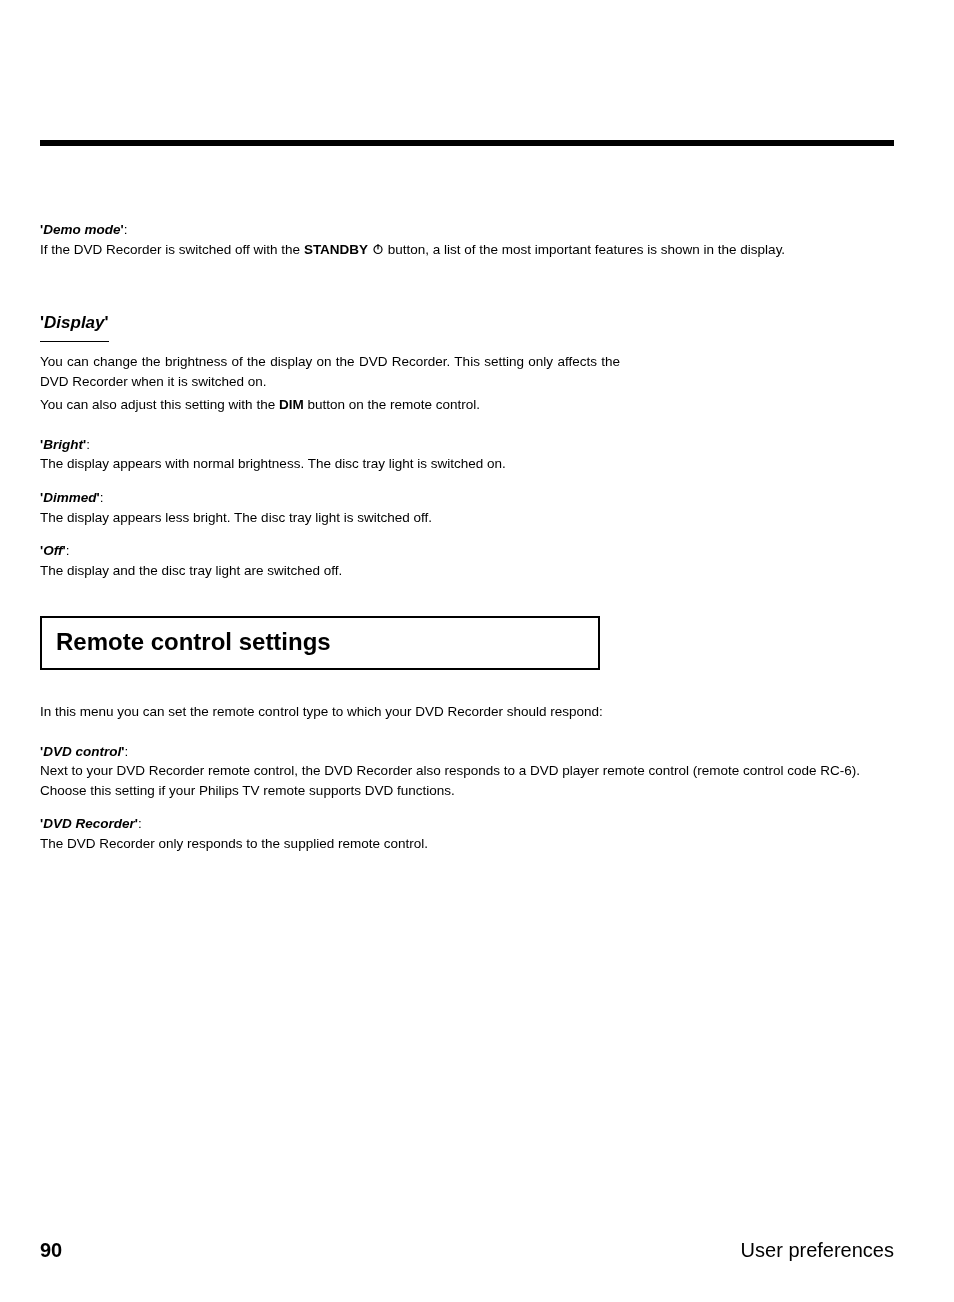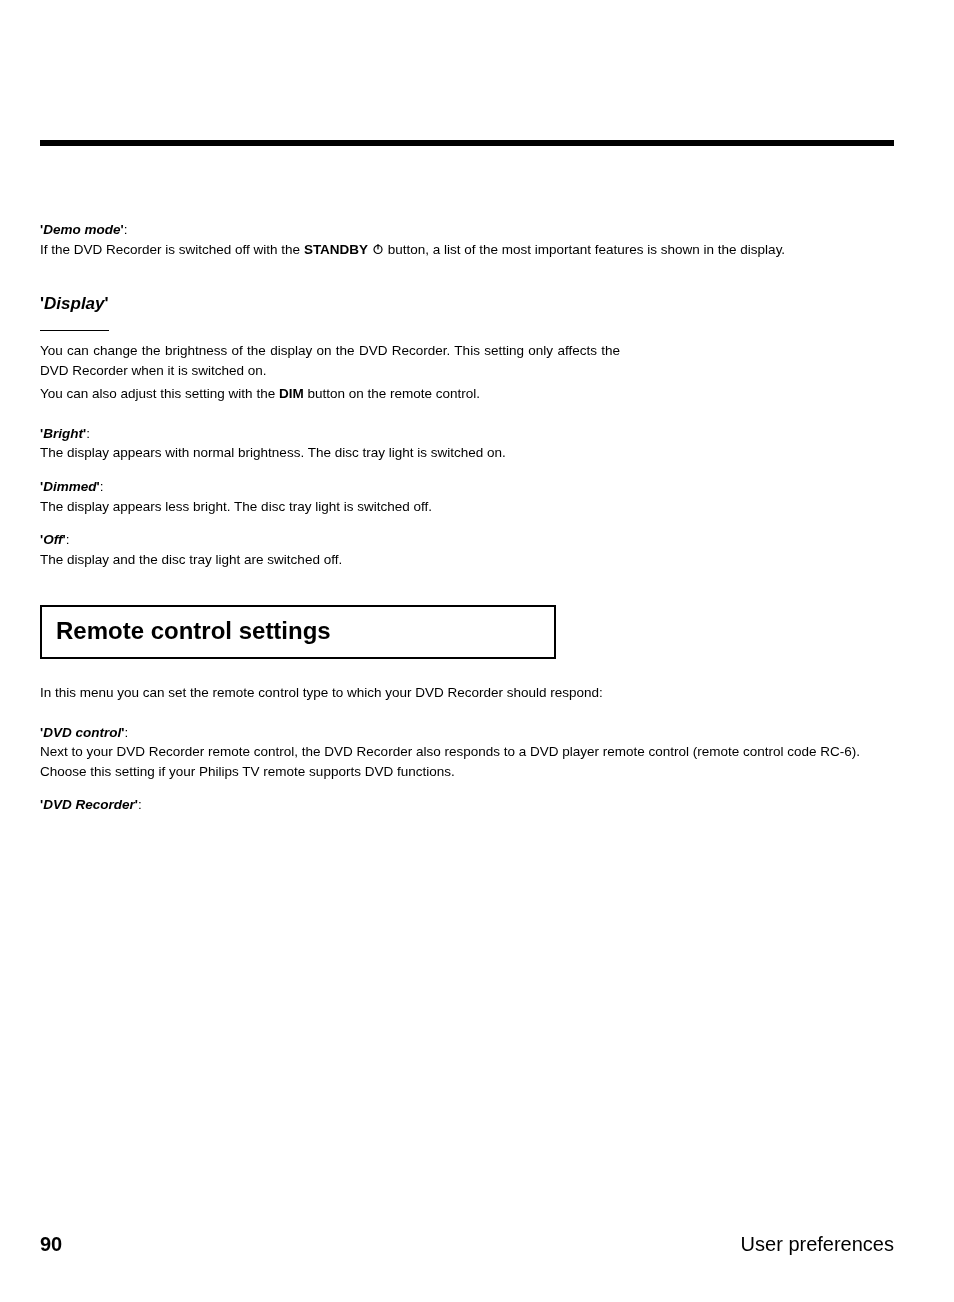--- a/index.html
+++ b/index.html
@@ -29,45 +29,45 @@
     font-weight:bold; font-style:italic;
     white-space:nowrap;
   }
   .def-label .q { font-style:normal; font-weight:bold; }
   .def-colon { font-weight:normal; font-style:normal; padding-right:14px; }
   .def-body { }
   .bold-inline { font-weight:bold; }
   .power-icon svg { width:12px; height:12px; vertical-align:-1px; }
   .section-title {
     font-size:17px; font-weight:bold; font-style:italic;
-    margin-top:21px;
-    padding-bottom:16px;
+    margin-top:40px;
+    padding-bottom:8px;
     display:inline-block;
     border-bottom:1.5px solid #000;
   }
   .section-title .q { font-style:normal; }
   .para {
     font-size:13.5px; line-height:1.45;
     margin-top:10px;
     text-align:justify;
     max-width:580px;
   }
   .para2 { margin-top:4px; }
   .defs-block { margin-top:20px; }
   .boxed-heading {
     margin-top:36px;
     border:2px solid #000;
-    width:516px;
+    width:560px;
     padding:10px 14px 12px 14px;
     font-size:24px;
     font-weight:bold;
   }
   .footer {
     position:absolute;
-    bottom:46px; left:40px; right:60px;
+    bottom:40px; left:40px; right:60px;
     display:flex; justify-content:space-between;
     align-items:flex-end;
   }
   .page-number { font-size:20px; font-weight:bold; }
   .footer-title { font-size:20px; }
 </style>
 </head>
 <body>
 
 <div class="top-rule"></div>
@@ -119,34 +119,35 @@
         <span class="def-label">
           <span class="q">'</span><span>Off</span><span class="q">'</span><span class="def-colon">:</span>
         </span>
         <span class="def-body">The display and the disc tray light are switched off.</span>
       </div>
     </div>
 
     
     <div class="boxed-heading">Remote control settings</div>
 
-    <div class="para" style="margin-top:24px;">In this menu you can set the remote control type to which your DVD Recorder should respond:</div>
+    <div class="para" style="margin-top:32px;">In this menu you can set the remote control type to which your DVD Recorder should respond:</div>
 
     <div class="defs-block">
       <div class="def">
         <span class="def-label">
           <span class="q">'</span><span>DVD control</span><span class="q">'</span><span class="def-colon">:</span>
         </span>
         <span class="def-body" style="white-space:pre-line;">Next to your DVD Recorder remote control, the DVD Recorder also responds to a DVD player remote control (remote control code RC-6).
 Choose this setting if your Philips TV remote supports DVD functions.</span>
       </div>
       <div class="def">
         <span class="def-label">
           <span class="q">'</span><span>DVD Recorder</span><span class="q">'</span><span class="def-colon">:</span>
         </span>
+        <span class="def-body">The DVD Recorder only responds to the supplied remote control.</span>
       </div>
     </div>
 
   </div>
 </div>
 
 <div class="footer">
   <span class="page-number">90</span>
   <span class="footer-title">User preferences</span>
 </div>

